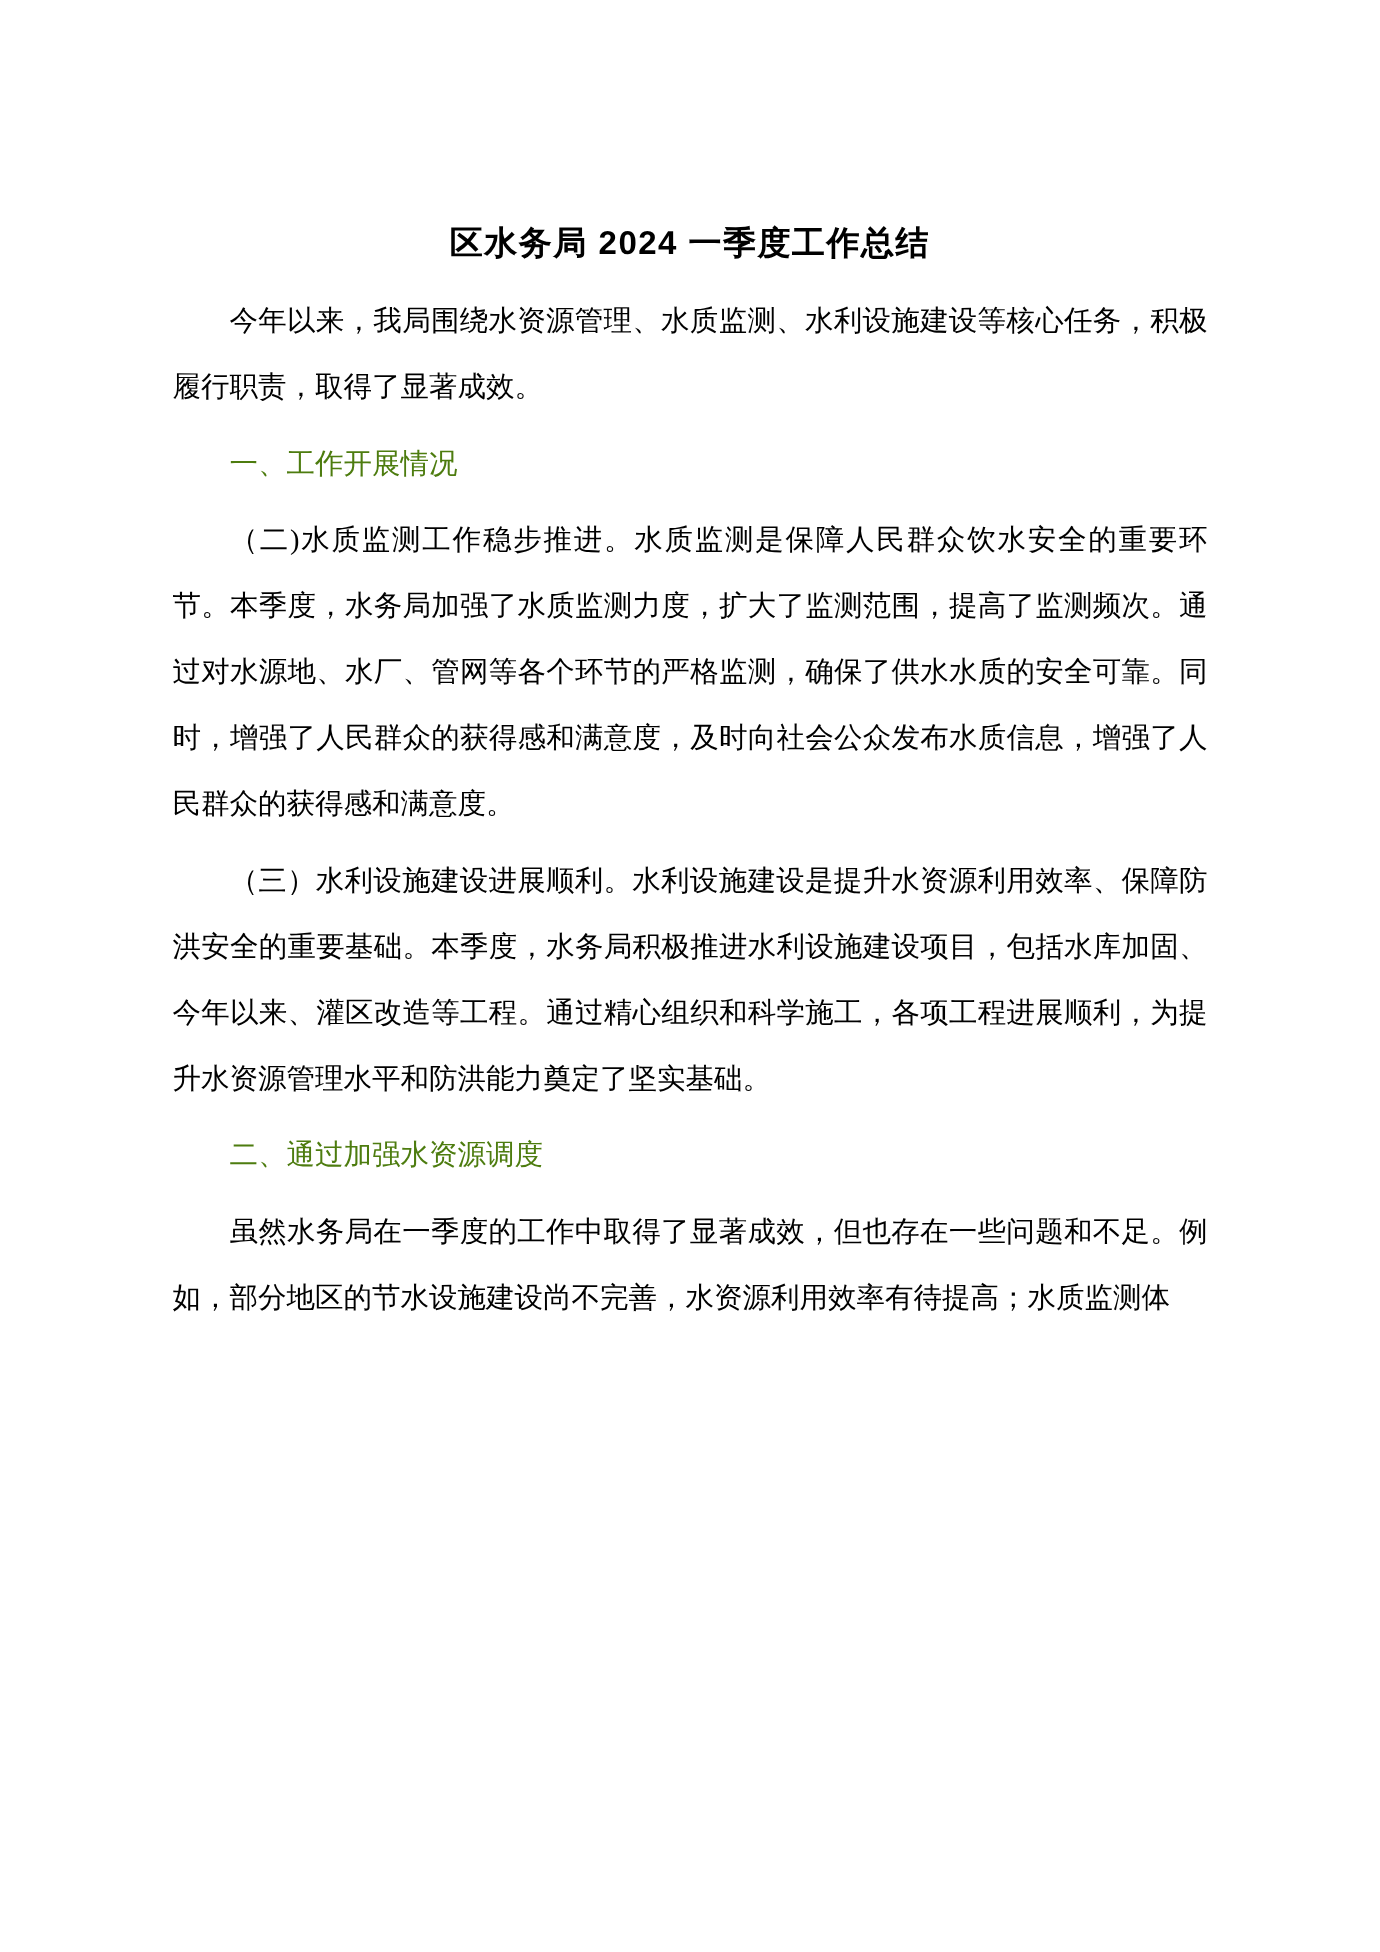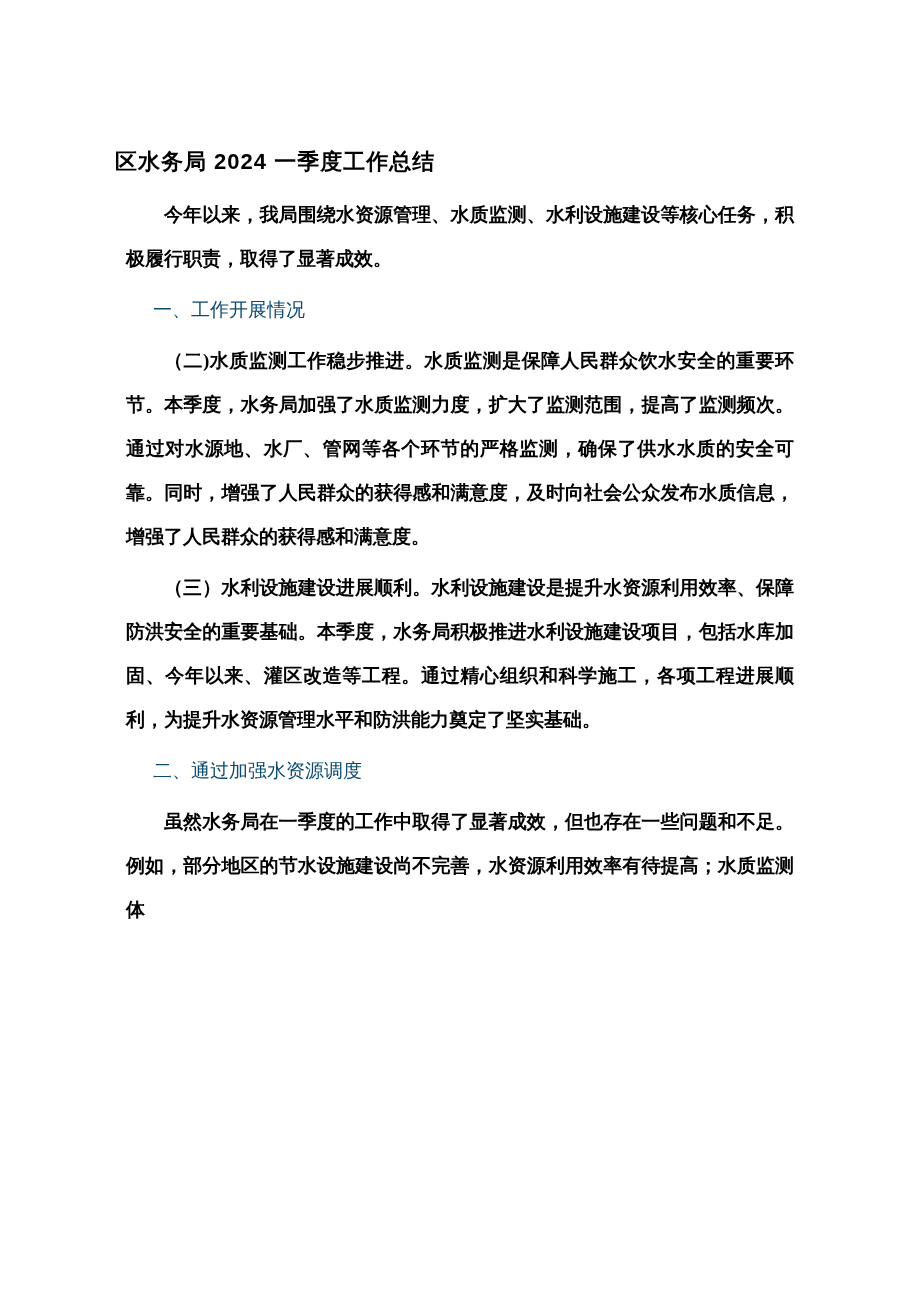--- a/index.html
+++ b/index.html
@@ -12,45 +12,45 @@
     background: #ffffff;
     color: #000000;
     padding: 145px 115px 60px 115px;
     overflow: hidden;
   }
   .doc-title {
     font-family: "Liberation Sans", "DejaVu Sans", sans-serif;
     font-weight: bold;
     font-size: 22px;
     line-height: 34px;
+    text-align: center;
     letter-spacing: 1px;
     margin: 0 0 14px 0;
     color: #000000;
   }
   .body-text {
     font-family: "Liberation Serif", "DejaVu Serif", serif;
     font-size: 19px;
     line-height: 44px;
     text-align: justify;
     color: #000000;
   }
   p.para {
     text-indent: 2em;
-    margin: 7px 11px;
-    font-weight: bold;
+    margin: 7px 0;
   }
   h2.sec-heading {
     font-family: "Liberation Serif", "DejaVu Serif", serif;
     font-weight: normal;
     font-size: 19px;
     line-height: 44px;
     text-indent: 2em;
     text-align: left;
     margin: 7px 0;
-    color: #0c4a6e;
+    color: #4d7c0f;
   }
 </style>
 </head>
 <body>
 
 <div class="page">
 
   <h1 class="doc-title">区水务局 2024 一季度工作总结</h1>
 
   <p class="body-text para">今年以来，我局围绕水资源管理、水质监测、水利设施建设等核心任务，积极履行职责，取得了显著成效。</p>

